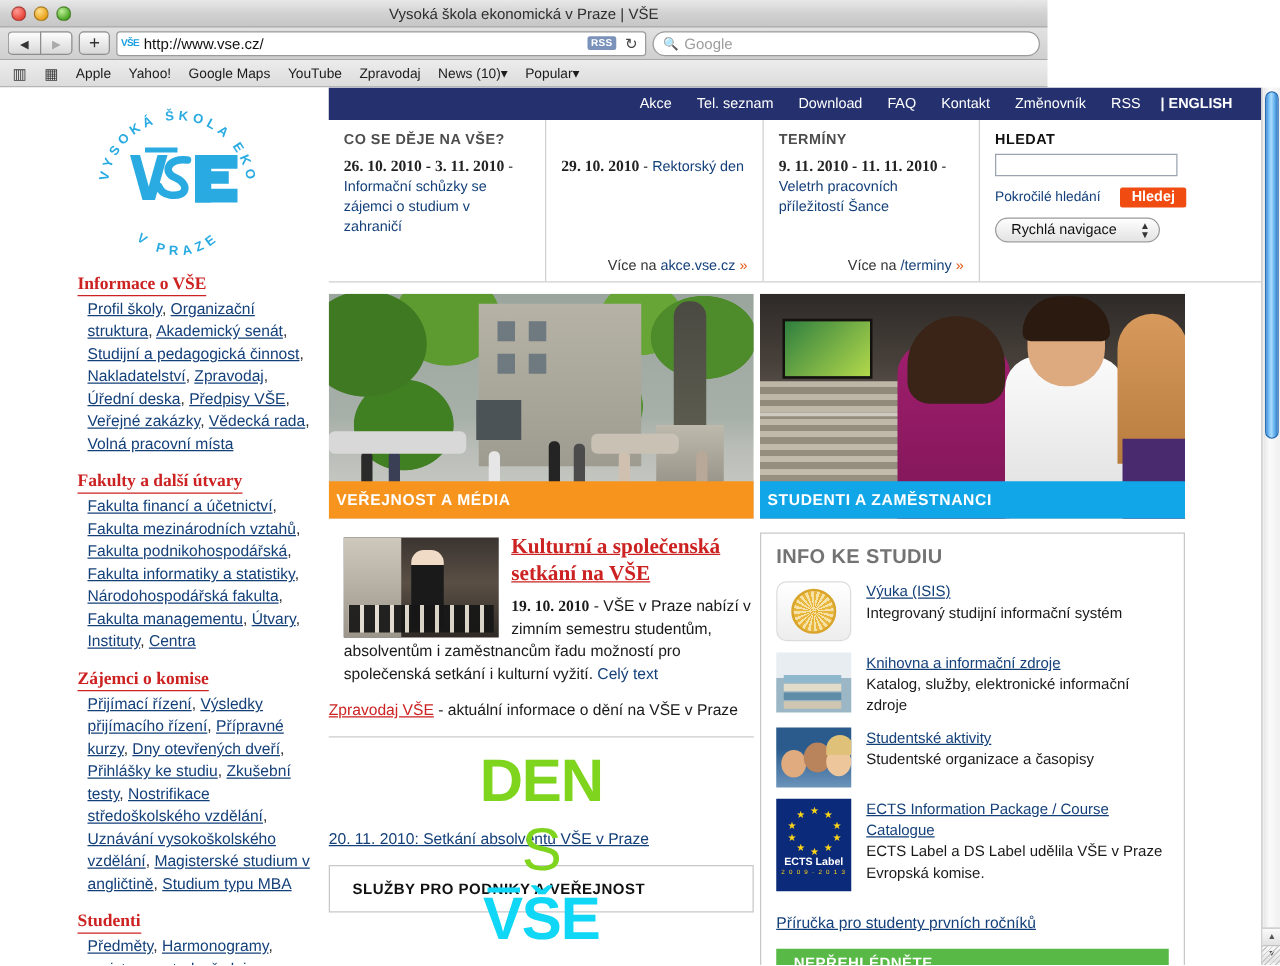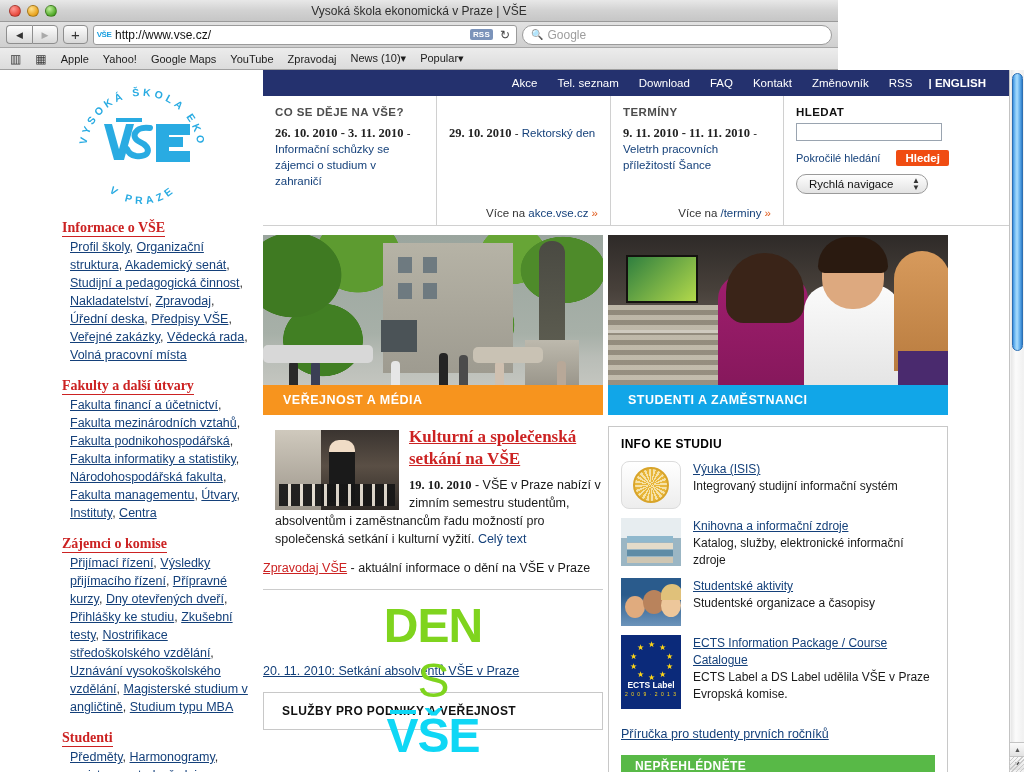--- a/index.html
+++ b/index.html
@@ -207,21 +207,21 @@
     padding: 0 7px 0 12px; font-size: 11.5px; color: #111;
   }
   .qnav .steppers { font-size: 8px; line-height: 7px; color: #333; text-align:center; }
 
   
   .banners { display: flex; gap: 5px; padding: 9px 0 0 0; }
   .banner { position: relative; width: 340px; height: 180px; overflow: hidden; }
   .banner .photo { position: absolute; inset: 0; }
   .banner .cap {
     position: absolute; left: 0; right: 0; bottom: 0; height: 30px;
-    display: flex; align-items: center; padding-left: 20px;
+    display: flex; align-items: center; padding-left: 6px;
     color: #fff; font-size: 12.5px; font-weight: bold; letter-spacing: .5px;
   }
   .cap.orange { background: #f7941e; }
   .cap.blue { background: #11a6e8; }
 
   
   .ph-campus {
     background:
       radial-gradient(ellipse 70px 55px at 300px 35px, #4e8b2a 60%, transparent 61%),
       radial-gradient(ellipse 55px 48px at 250px 20px, #67a536 60%, transparent 61%),
@@ -319,22 +319,22 @@
   .denlink a { color: #14407a; text-decoration: underline; }
 
   .servicebox {
     margin-top: 14px; border: 1px solid #c8c8c8; height: 38px;
     display: flex; align-items: center; padding-left: 18px;
   }
   .servicebox .t { font-size: 12px; font-weight: bold; color: #111; letter-spacing: .4px; }
 
   
   .rightcol h4 {
-    margin: 0 0 10px 0; font-size: 12px; font-weight: bold;
-    color: #000000; letter-spacing: .3px;
+    margin: 0 0 10px 0; font-size: 16px; font-weight: bold;
+    color: #737373; letter-spacing: .3px;
   }
   .infoitem { display: flex; gap: 12px; margin-bottom: 9px; }
   .infoitem .ic { width: 60px; height: 48px; flex: 0 0 60px; position: relative; overflow: hidden; }
   .infoitem .tx { font-size: 12px; line-height: 17px; color: #1a1a1a; }
   .infoitem .tx a { color: #14407a; text-decoration: underline; display: inline-block; }
 
   .ic-isis {
     background: linear-gradient(to bottom,#ffffff,#ededed);
     border-radius: 8px; border: 1px solid #dcdcdc;
     display: flex; align-items: center; justify-content: center;

